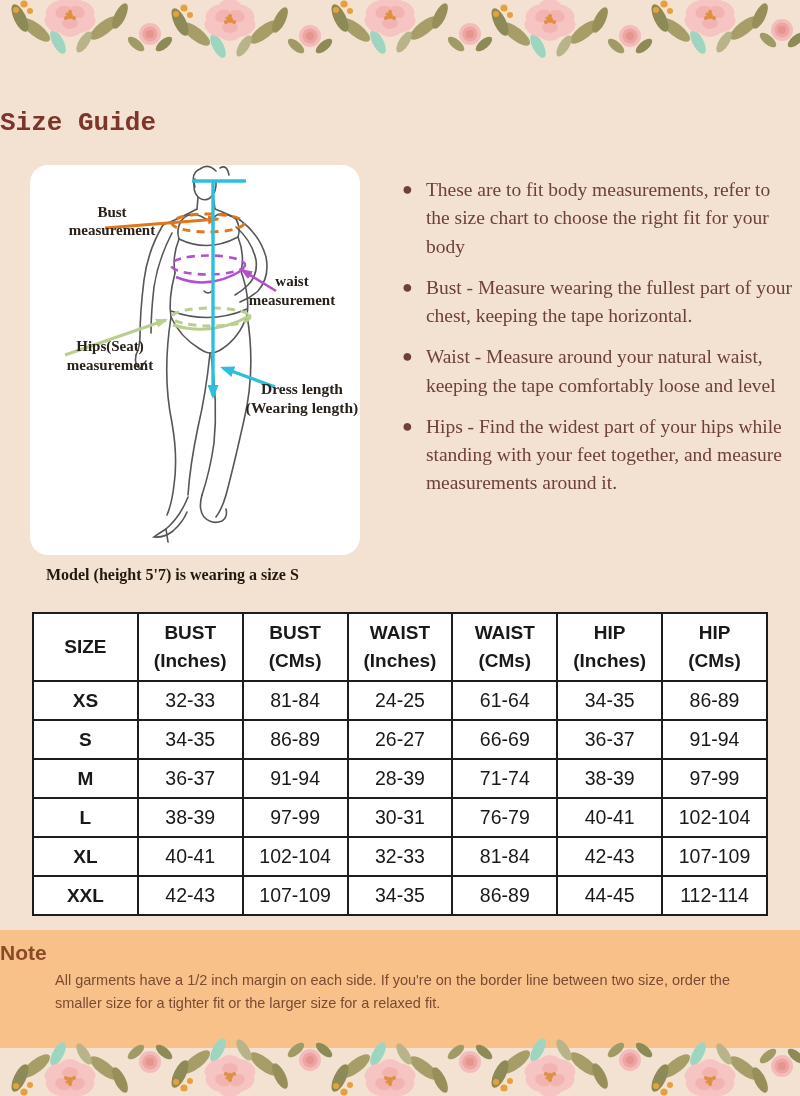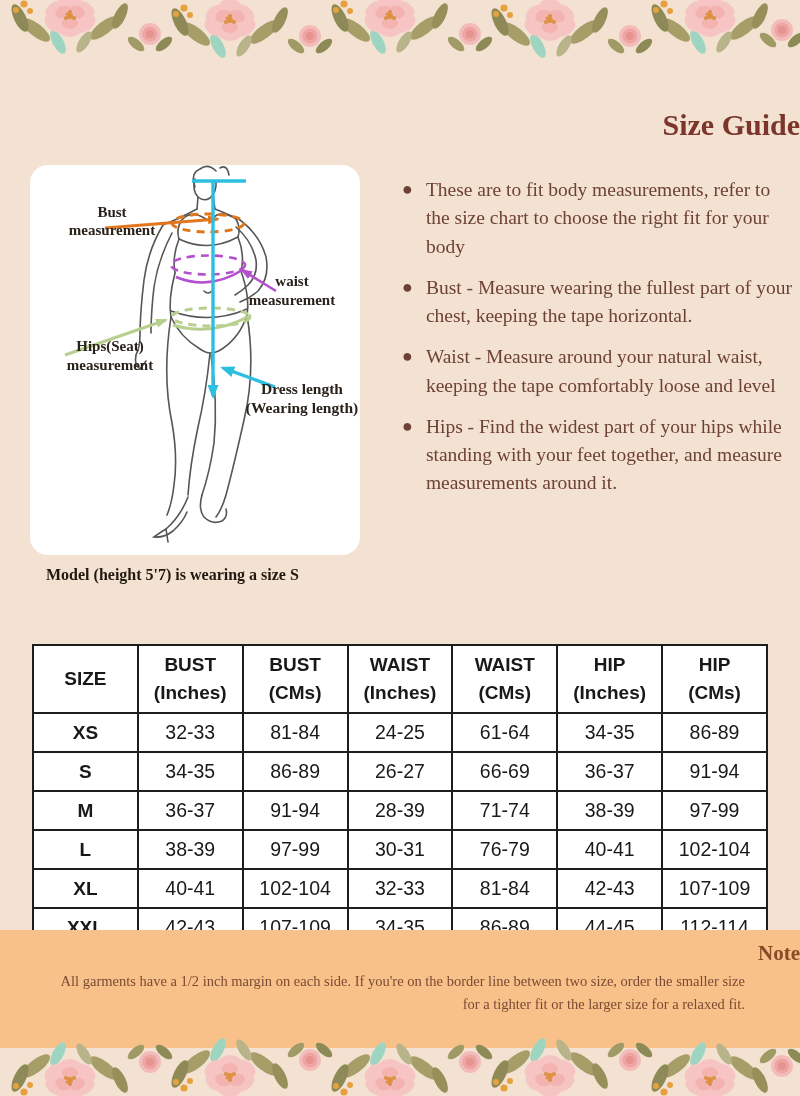--- a/index.html
+++ b/index.html
@@ -10,51 +10,51 @@
   .floral{position:absolute;left:0;width:800px;height:64px;pointer-events:none;}
   .floral-top{top:0;}
   .floral-bottom{bottom:0;}
   .floral svg{display:block;}
   .floral-bottom svg{transform:scaleY(-1);}
 
   
   .logo{position:absolute;top:46px;left:0;width:100%;text-align:center;
         font-size:60px;font-weight:400;letter-spacing:2px;color:#fcfbf7;
         text-shadow:0 1px 3px rgba(120,90,60,.18);}
-  .title{position:absolute;top:108px;left:0;width:100%;text-align:right;
-         font-family:Liberation Serif, serif;font-weight:700;font-size:30px;color:#7b352a;}
+  .title{position:absolute;top:108px;left:0;width:100%;text-align:left;
+         font-family:Liberation Mono, monospace;font-weight:700;font-size:26px;color:#7b352a;}
 
   
   .diagram-card{position:absolute;left:30px;top:165px;width:330px;height:390px;
                 background:#ffffff;border-radius:18px;}
   .diagram-card svg{display:block;}
   .diag-label{font-family:"Liberation Serif",serif;font-weight:600;font-size:15px;fill:#29221b;}
   .diag-label-bold{font-weight:700;font-size:15.5px;}
 
   
   .bullets{position:absolute;left:402px;top:176px;width:392px;}
   .bullet-item{display:flex;gap:13px;margin-bottom:13px;
                font-family:"Liberation Serif",serif;font-size:19.5px;line-height:1.45;color:#6e4136;}
   .bullet-dot{flex:0 0 auto;font-size:18px;line-height:1.5;}
 
   .caption{position:absolute;left:46px;top:566px;font-family:"Liberation Serif",serif;
            font-weight:700;font-size:16px;color:#21190f;}
 
   
-  .table-wrap{position:absolute;left:32px;top:612px;width:736px;margin-top:32px;}
+  .table-wrap{position:absolute;left:32px;top:612px;width:736px;}
   table{width:100%;border-collapse:collapse;background:#fff;table-layout:fixed;}
   th,td{border:2px solid #1d1d1d;text-align:center;color:#191919;padding:0;}
   th{height:66px;font-size:19px;font-weight:700;line-height:1.5;}
   th span{display:block;}
   th .h2:empty{display:none;}
   td{height:37px;font-size:19.5px;font-weight:400;}
   td.size-col{font-weight:700;font-size:19px;}
 
   
-  .note{position:absolute;left:0;top:930px;width:800px;height:118px;background:#f7c189;text-align:right;font-family:Liberation Serif, serif;}
+  .note{position:absolute;left:0;top:930px;width:800px;height:118px;background:#f7c189;text-align:left;}
   .note-title{padding-top:11px;font-size:21px;font-weight:700;color:#8a4a26;}
   .note-body{margin:4px auto 16px;width:690px;font-size:14.5px;line-height:1.6;color:#7a4a33;}
 </style>
 </head>
 <body>
 
 <div class="page">
 
   <div class="floral floral-top">
     <svg width="800" height="64" viewBox="0 0 800 64">

